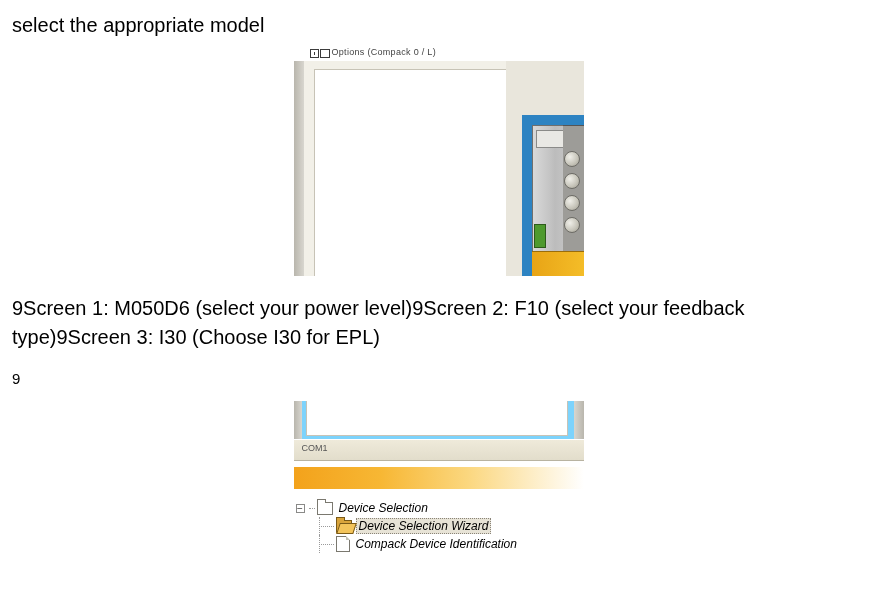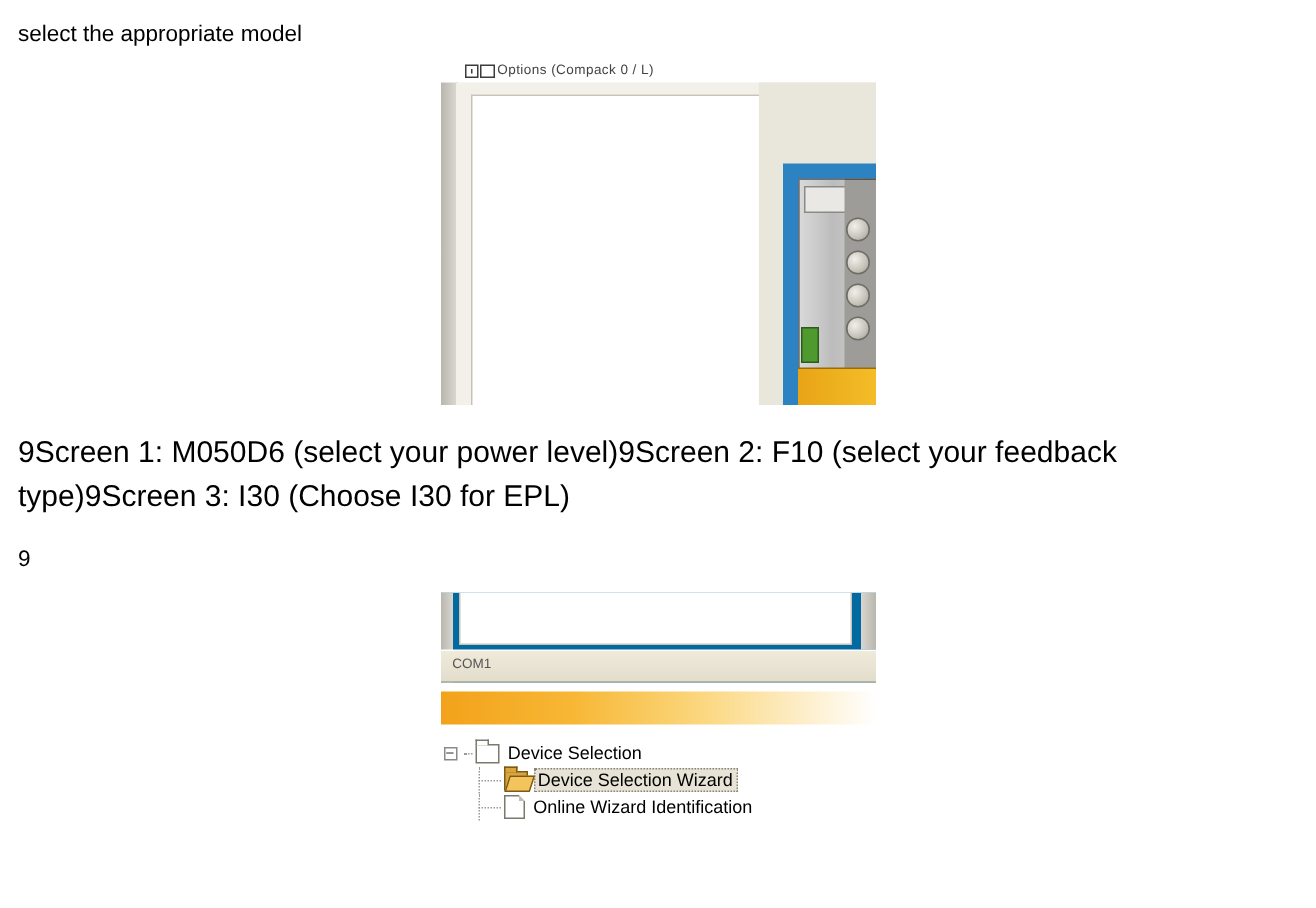--- a/index.html
+++ b/index.html
@@ -7,21 +7,21 @@
     padding: 0;
     font-family: Arial, Helvetica, sans-serif;
     font-size: 14px;
     background: #ffffff;
     color: #000;
     width: 877px;
     height: 605px;
     overflow: hidden;
   }
   .heading {
-    font-size: 15px;
+    font-size: 20px;
     margin: 14px 0 10px 12px;
   }
   .fig1-wrap {
     width: 290px;
     margin: 0 auto 8px auto;
   }
   .fig1 {
     position: relative;
     width: 290px;
     height: 229px;
@@ -123,21 +123,21 @@
     margin: 18px 12px 0 12px;
     color:#000;
   }
   .short-para { margin: 18px 12px 0 12px; font-size:15px; }
 
   
   .fig2-wrap { width:290px; margin: 14px auto 0 auto; }
   .fig2 { position:relative; width:290px; height:174px; overflow:hidden; }
   .fig2 .win-area {
     position:absolute; left:0; top:0; right:0; height:60px;
-    background:#0369a1;
+    background:#7dd3fc;
     padding-left:19px;
   }
   .fig2 .win-area .wb-left {
     position:absolute; left:0; top:0; width:8px; height:60px;
     background:linear-gradient(to right,#b9b6ad,#d8d6cf);
   }
   .fig2 .win-area .wb-right {
     position:absolute; right:0; top:0; width:10px; height:38px;
     background:linear-gradient(to left,#b9b6ad,#d8d6cf);
   }
@@ -169,21 +169,21 @@
     font-size:12px;
     color:#000;
   }
   .tree-row {
     position:relative;
     height:18px;
     display:flex;
     align-items:center;
     white-space:nowrap;
   }
-  .tree-row .label { padding-left:2px; }
+  .tree-row .label { padding-left:2px;font-style:italic; }
   .expander {
     width:9px; height:9px;
     border:1px solid #8a8a88;
     background:#fff;
     display:inline-flex;
     align-items:center;
     justify-content:center;
     margin-right:4px;
     font-size:10px;
     line-height:7px;
@@ -311,17 +311,17 @@
         <span class="open-folder-icon">
           <span class="back"></span>
             <span class="tab"></span>
             <span class="front"></span>
         </span>
         <span class="label">Device Selection Wizard</span>
       </div>
       <div class="tree-row lvl2">
         <span class="hconn"></span>
         <span class="page-icon"></span>
-        <span class="label">Online Wizard Identification</span>
+        <span class="label">Compack Device Identification</span>
       </div>
     </div>
   </div>
 </div>
 
 </body></html>

